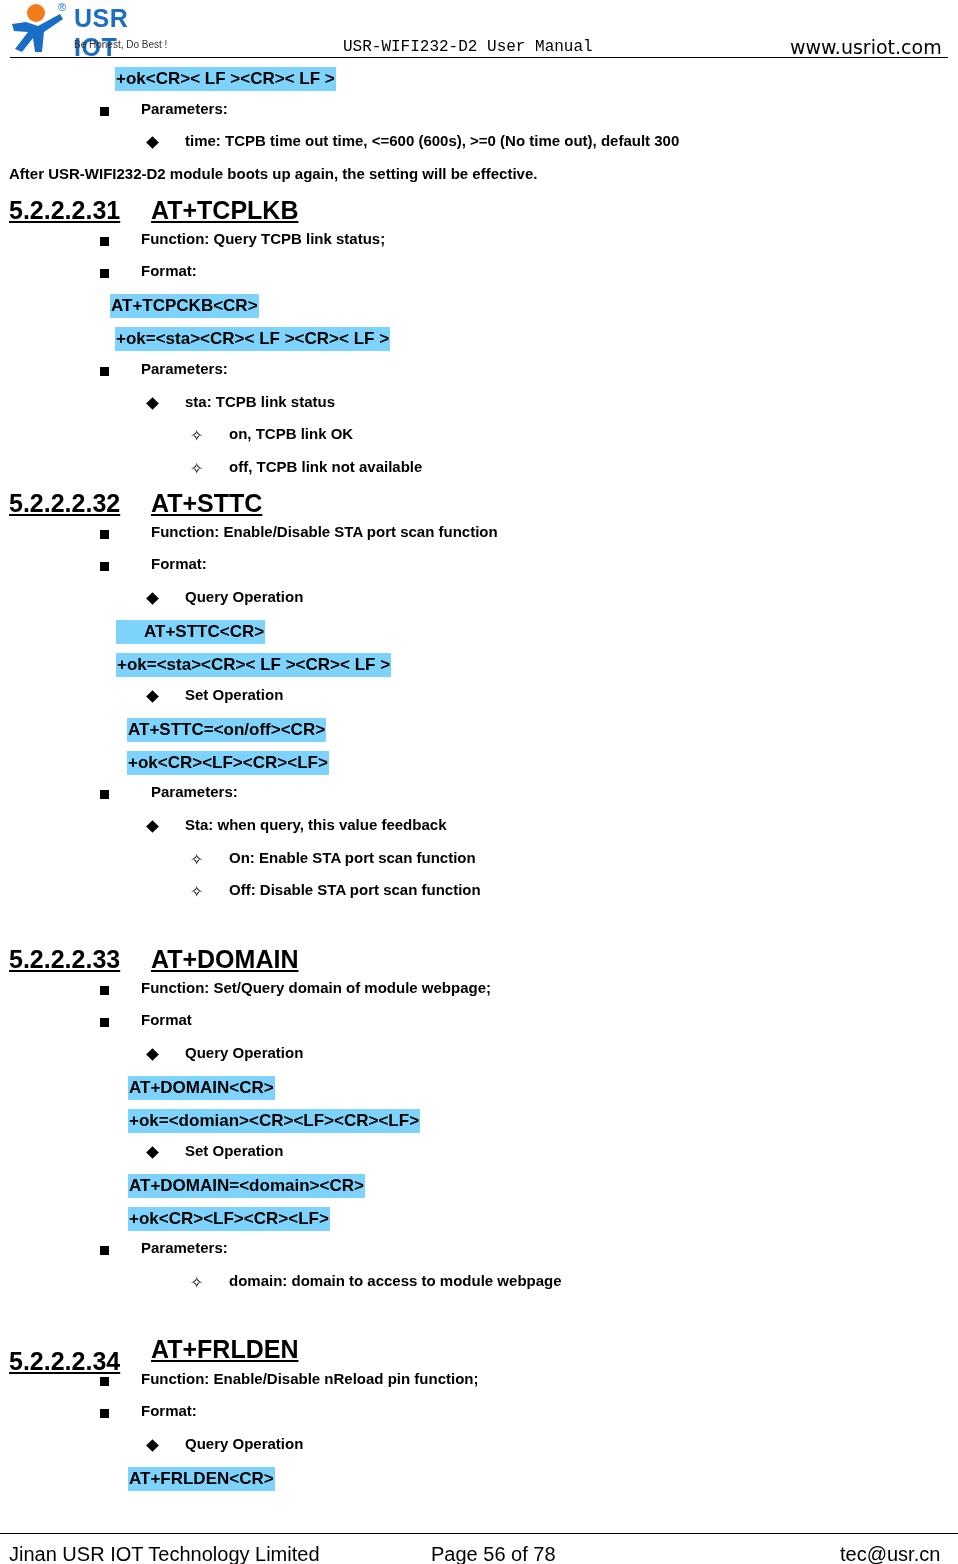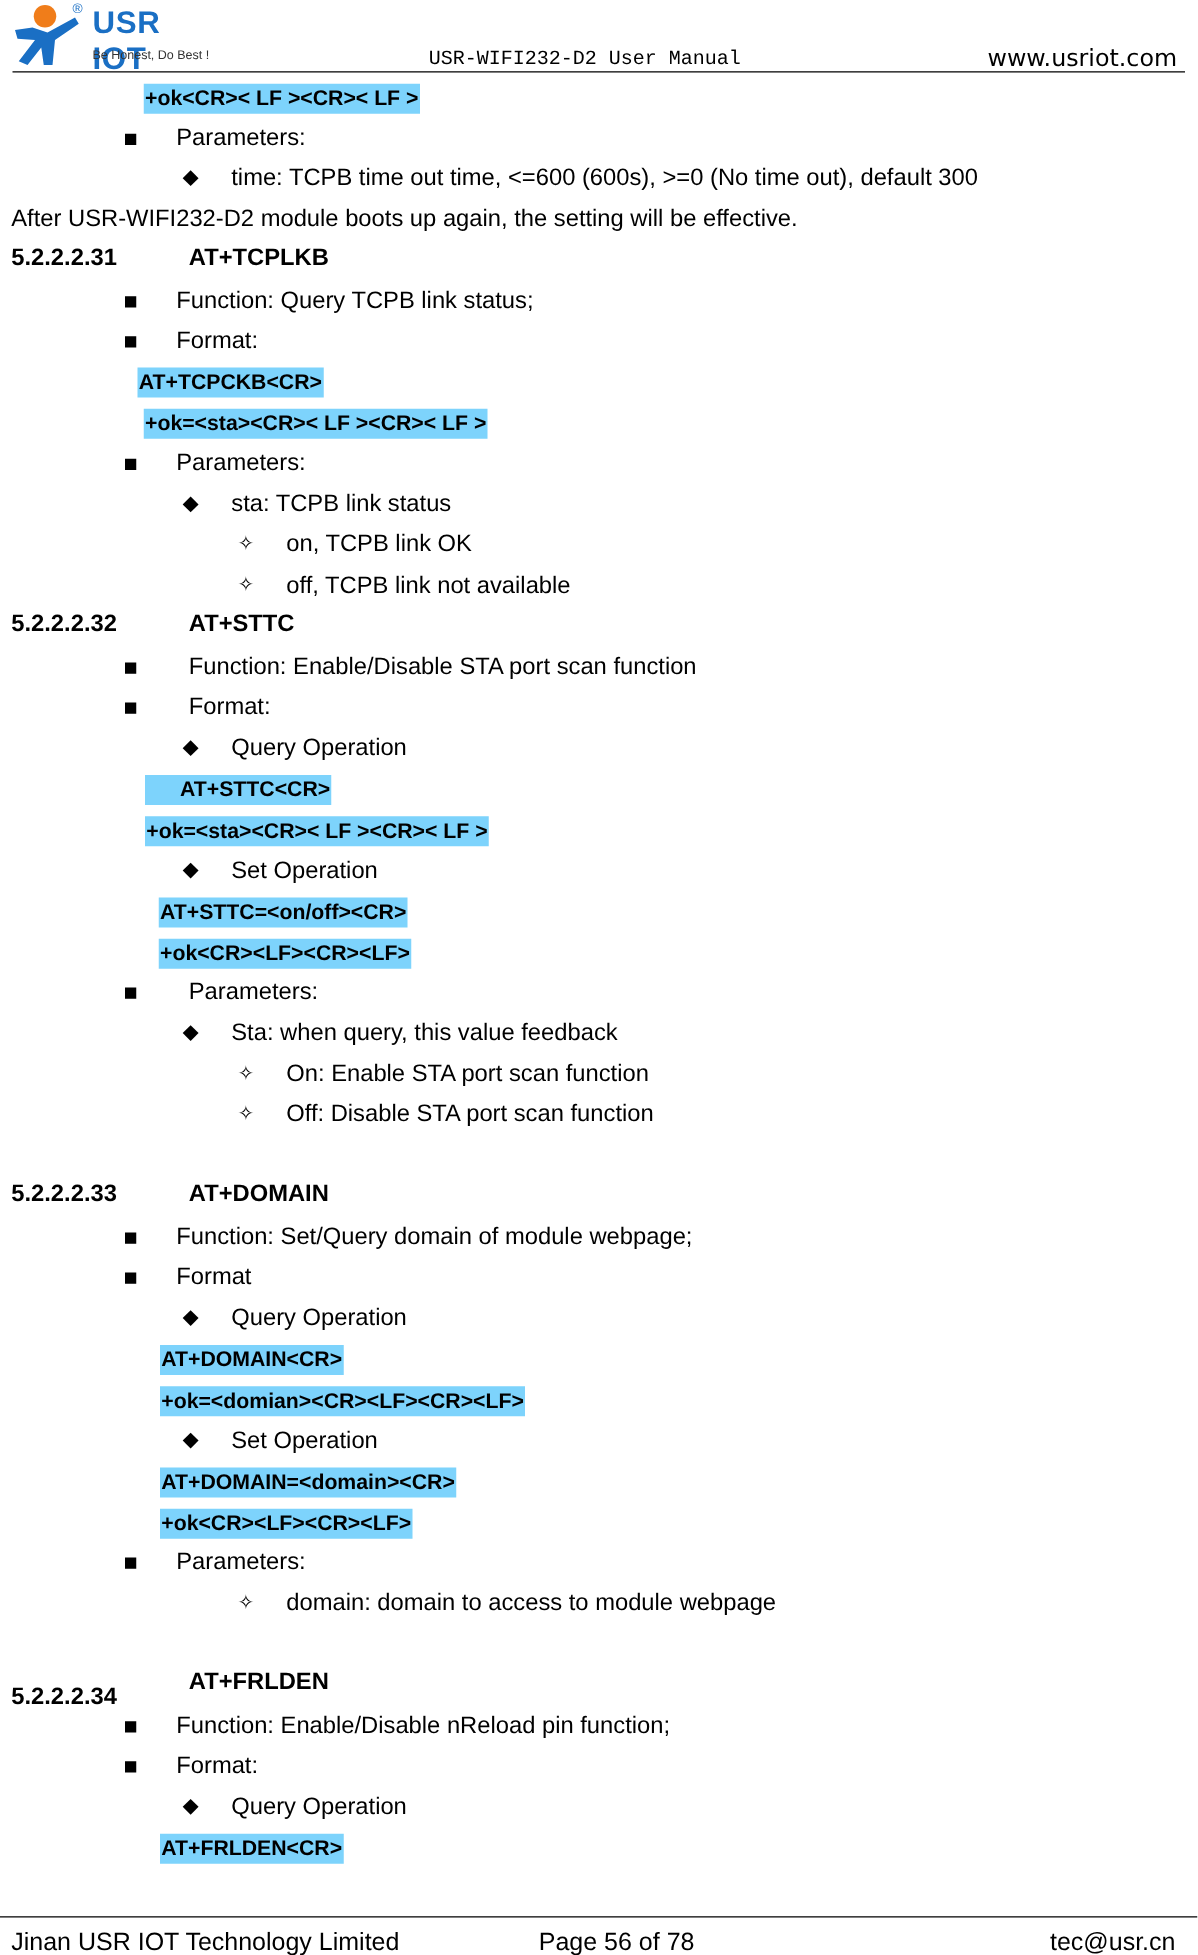--- a/index.html
+++ b/index.html
@@ -7,23 +7,23 @@
          font-family: "Liberation Sans", sans-serif; color: #000; }
   .abs { position: absolute; white-space: nowrap; }
   .header-rule { position: absolute; left: 10px; right: 10px; top: 57px; height: 0; border-top: 1.5px solid #000; }
   .footer-rule { position: absolute; left: 0; right: 0; top: 1533px; height: 0; border-top: 1.5px solid #000; }
   .logo { position: absolute; left: 8px; top: 2px; width: 170px; height: 52px; }
   .logo-text { position: absolute; left: 66px; top: 2px; font-family: "Liberation Sans", sans-serif; font-weight: bold; font-size: 25px; color: #1a6fc4; letter-spacing: 0.5px; }
   .logo-reg { position: absolute; left: 50px; top: -1px; font-size: 11px; color: #1a6fc4; }
   .logo-slogan { position: absolute; left: 66px; top: 37px; font-size: 10px; color: #333; }
   .hdr-title { left: 343px; top: 38px; font-size: 16px; font-family: Liberation Mono, monospace; }
   .hdr-url { left: 790px; top: 36px; font-size: 19px; font-family: "DejaVu Sans", sans-serif; }
-  .text { font-size: 19px; }
+  .text { font-size: 15px; font-weight: bold; }
   .code { font-size: 17px; font-weight: bold; background: #7dd3fc; padding: 1px 1px; line-height: 22px; }
-  .heading { font-size: 19px; font-weight: bold; }
+  .heading { font-size: 25px; font-weight: bold; text-decoration: underline; }
   .sq { position: absolute; width: 9px; height: 9px; background: #000; }
   .dia { position: absolute; width: 9px; height: 9px; background: #000; transform: rotate(45deg); }
   .star { position: absolute; font-size: 16px; line-height: 16px; color: #000; }
   .foot { font-size: 20px; top: 1543px; }
 </style>
 </head>
 <body>
 
 <div class="logo">
   <svg width="62" height="52" viewBox="0 0 62 52" style="position:absolute;left:0;top:0;">

